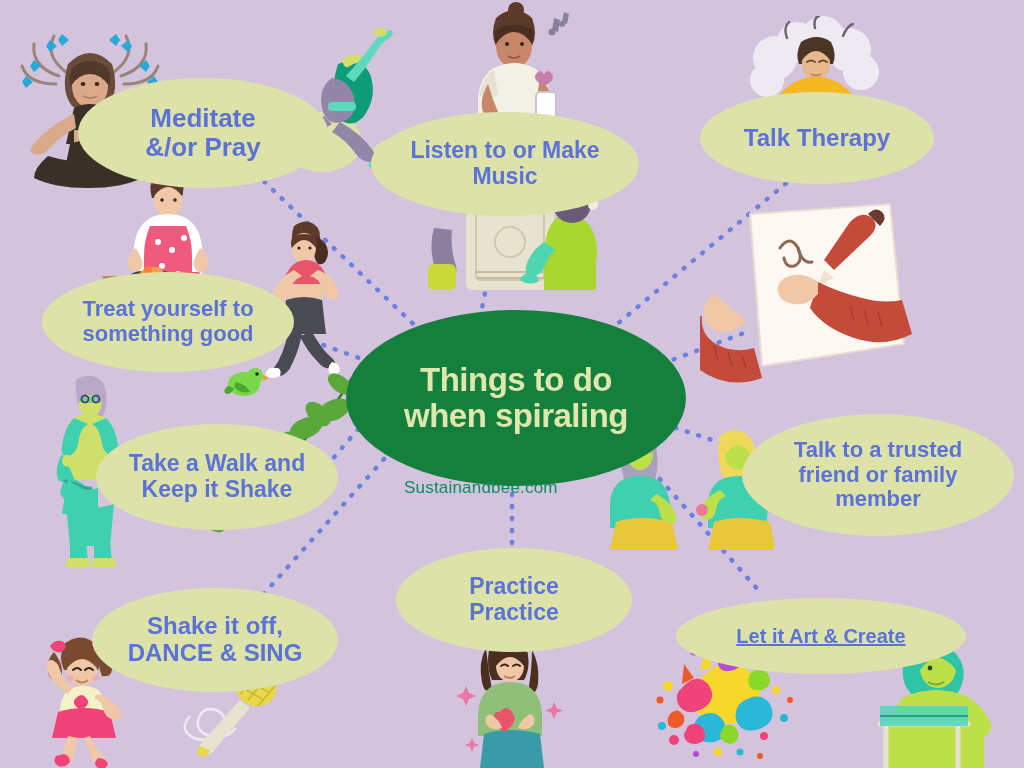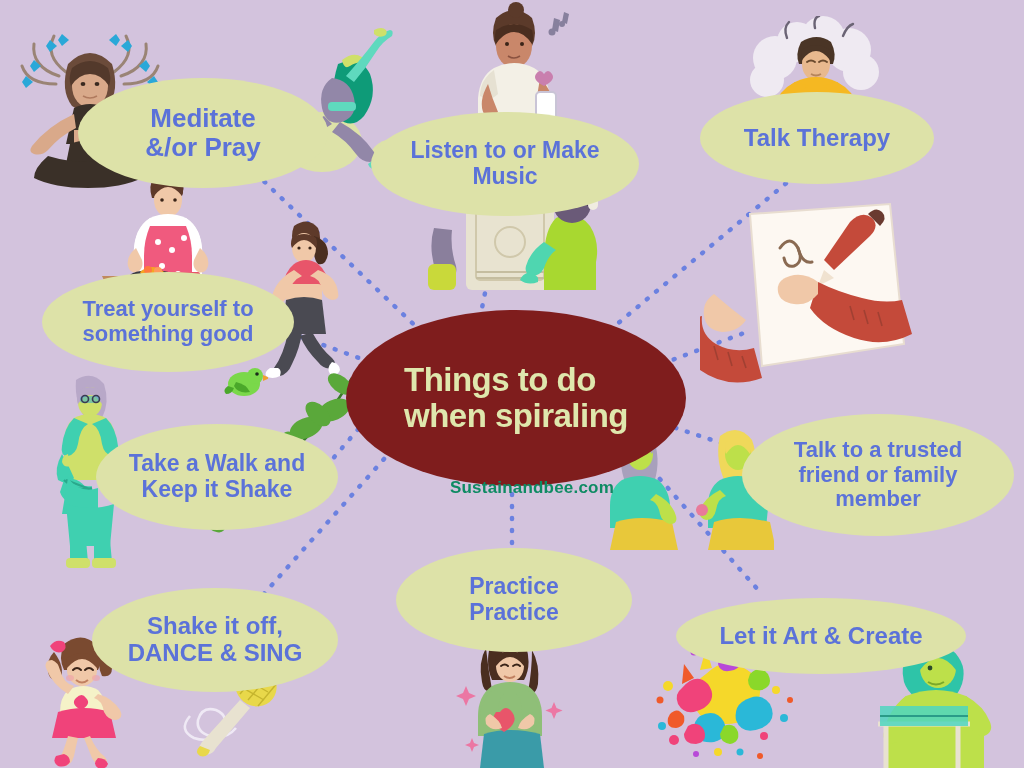--- a/index.html
+++ b/index.html
@@ -27,48 +27,49 @@
     font-weight:bold;
     line-height:1.12;
     padding:4px 10px;
   }
   .node.leaf { background:#dde2a8; }
   .node .lbl { display:block; width:100%; }
 
   
   #center-node {
     position:absolute; z-index:6;
-    background:#7f1d1d;
+    background:#15803d;
     color:#dfe7ad;
     border-radius:50%;
     display:flex; align-items:center; justify-content:center;
+    text-align:center;
     font-weight:bold;
     line-height:1.1;
     letter-spacing:-0.5px;
   }
   #site-url {
     position:absolute; z-index:7;
     color:#0e8b63;
-    font-weight:bold;
+    font-weight:normal;
     font-size:17px;
     letter-spacing:0.2px;
-    text-align:right;
+    text-align:left;
   }
 
   
   #n-meditate { left:78px;  top:78px;  width:250px; height:110px; font-size:26px; }
   #n-music    { left:371px; top:112px; width:268px; height:104px; font-size:23px; }
   #n-therapy  { left:700px; top:92px;  width:234px; height:92px;  font-size:24px; }
   #n-treat    { left:42px;  top:272px; width:252px; height:100px; font-size:22px; }
   #n-write    { left:700px; top:268px; width:230px; height:100px; font-size:26px; }
   #n-walk     { left:96px;  top:424px; width:242px; height:106px; font-size:23px;text-align:center; }
   #n-friend   { left:742px; top:414px; width:272px; height:122px; font-size:22px; }
   #n-dance    { left:92px;  top:588px; width:246px; height:104px; font-size:24px; }
   #n-grateful { left:396px; top:548px; width:236px; height:104px; font-size:23px; }
-  #n-create   { left:676px; top:598px; width:290px; height:76px;  font-size:24px; }
+  #n-create   { left:676px; top:598px; width:290px; height:76px;  font-size:20px;text-decoration:underline; }
 
   #center-node { left:346px; top:310px; width:340px; height:176px; font-size:33px; }
   #site-url    { left:404px; top:478px; width:210px; }
 </style>
 </head>
 <body>
 
 <div id="canvas">
 
   <svg class="connectors" viewBox="0 0 1024 768" preserveAspectRatio="none">

